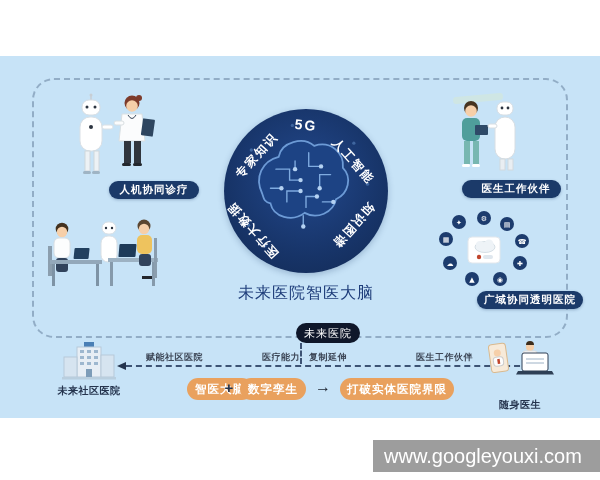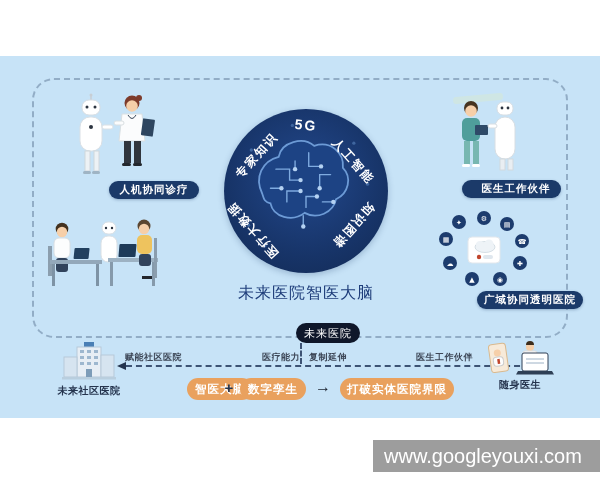--- a/index.html
+++ b/index.html
@@ -231,21 +231,21 @@
     </g>
   </svg>
   <div class="pill-navy" style="left:430px;top:291px;width:106px;height:18px;">广域协同透明医院</div>
 
   <div class="badge-future">未来医院</div>
   <div class="v-connector"></div>
   <div class="flow-line"></div>
   <div class="arrow-left"></div>
   <div class="arrow-right"></div>
 
-  <div class="flow-label" style="left:125px;top:351px;">赋能社区医院</div>
+  <div class="flow-label" style="left:146px;top:351px;">赋能社区医院</div>
   <div class="flow-label" style="left:262px;top:351px;">医疗能力</div>
   <div class="flow-label" style="left:309px;top:351px;">复制延伸</div>
   <div class="flow-label" style="left:416px;top:351px;">医生工作伙伴</div>
 
   <svg class="illu" style="left:60px;top:342px;" width="58" height="40" viewBox="0 0 58 40">
     <rect x="24" y="0" width="10" height="5" fill="#4a7fb5"></rect>
     <rect x="17" y="5" width="24" height="30" fill="#e7eef5" stroke="#b7c9d9"></rect>
     <g fill="#9db7cf">
       <rect x="20" y="8" width="4" height="3"></rect>
         <rect x="27" y="8" width="4" height="3"></rect>
@@ -272,21 +272,21 @@
       <rect x="11" y="18" width="2.5" height="5" fill="#c0452c"></rect>
     </g>
     <circle cx="44" cy="6" r="4" fill="#f6cfa9"></circle>
     <path d="M40,4 a4,4 0 0 1 8,0 z" fill="#3e2d1c"></path>
     <rect x="37" y="10" width="14" height="7" rx="2" fill="#fff" stroke="#ddd"></rect>
     <rect x="36" y="12" width="26" height="18" rx="2" fill="#ffffff" stroke="#2e3f55"></rect>
     <line x1="40" y1="18" x2="58" y2="18" stroke="#9db2c6"></line>
     <line x1="40" y1="22" x2="58" y2="22" stroke="#9db2c6"></line>
     <polygon points="32,30 66,30 68,33.5 30,33.5" fill="#2e3f55"></polygon>
   </svg>
-  <div class="node-caption" style="left:490px;top:378px;width:60px;">随身医生</div>
+  <div class="node-caption" style="left:490px;top:398px;width:60px;">随身医生</div>
 
   <div class="pill-orange" style="left:148px;top:378px;width:66px;height:22px;margin-left:39px;">智医大脑</div>
   <div class="op" style="left:220px;top:379px;width:18px;font-size:15px;">+</div>
   <div class="pill-orange" style="left:240px;top:378px;width:66px;height:22px;">数字孪生</div>
   <div class="op" style="left:312px;top:378px;width:22px;font-size:16px;color:#1c2430;">→</div>
   <div class="pill-orange" style="left:340px;top:378px;width:114px;height:22px;">打破实体医院界限</div>
 
   <div class="wm-bottom">www.googleyouxi.com</div>
 
 </div>

